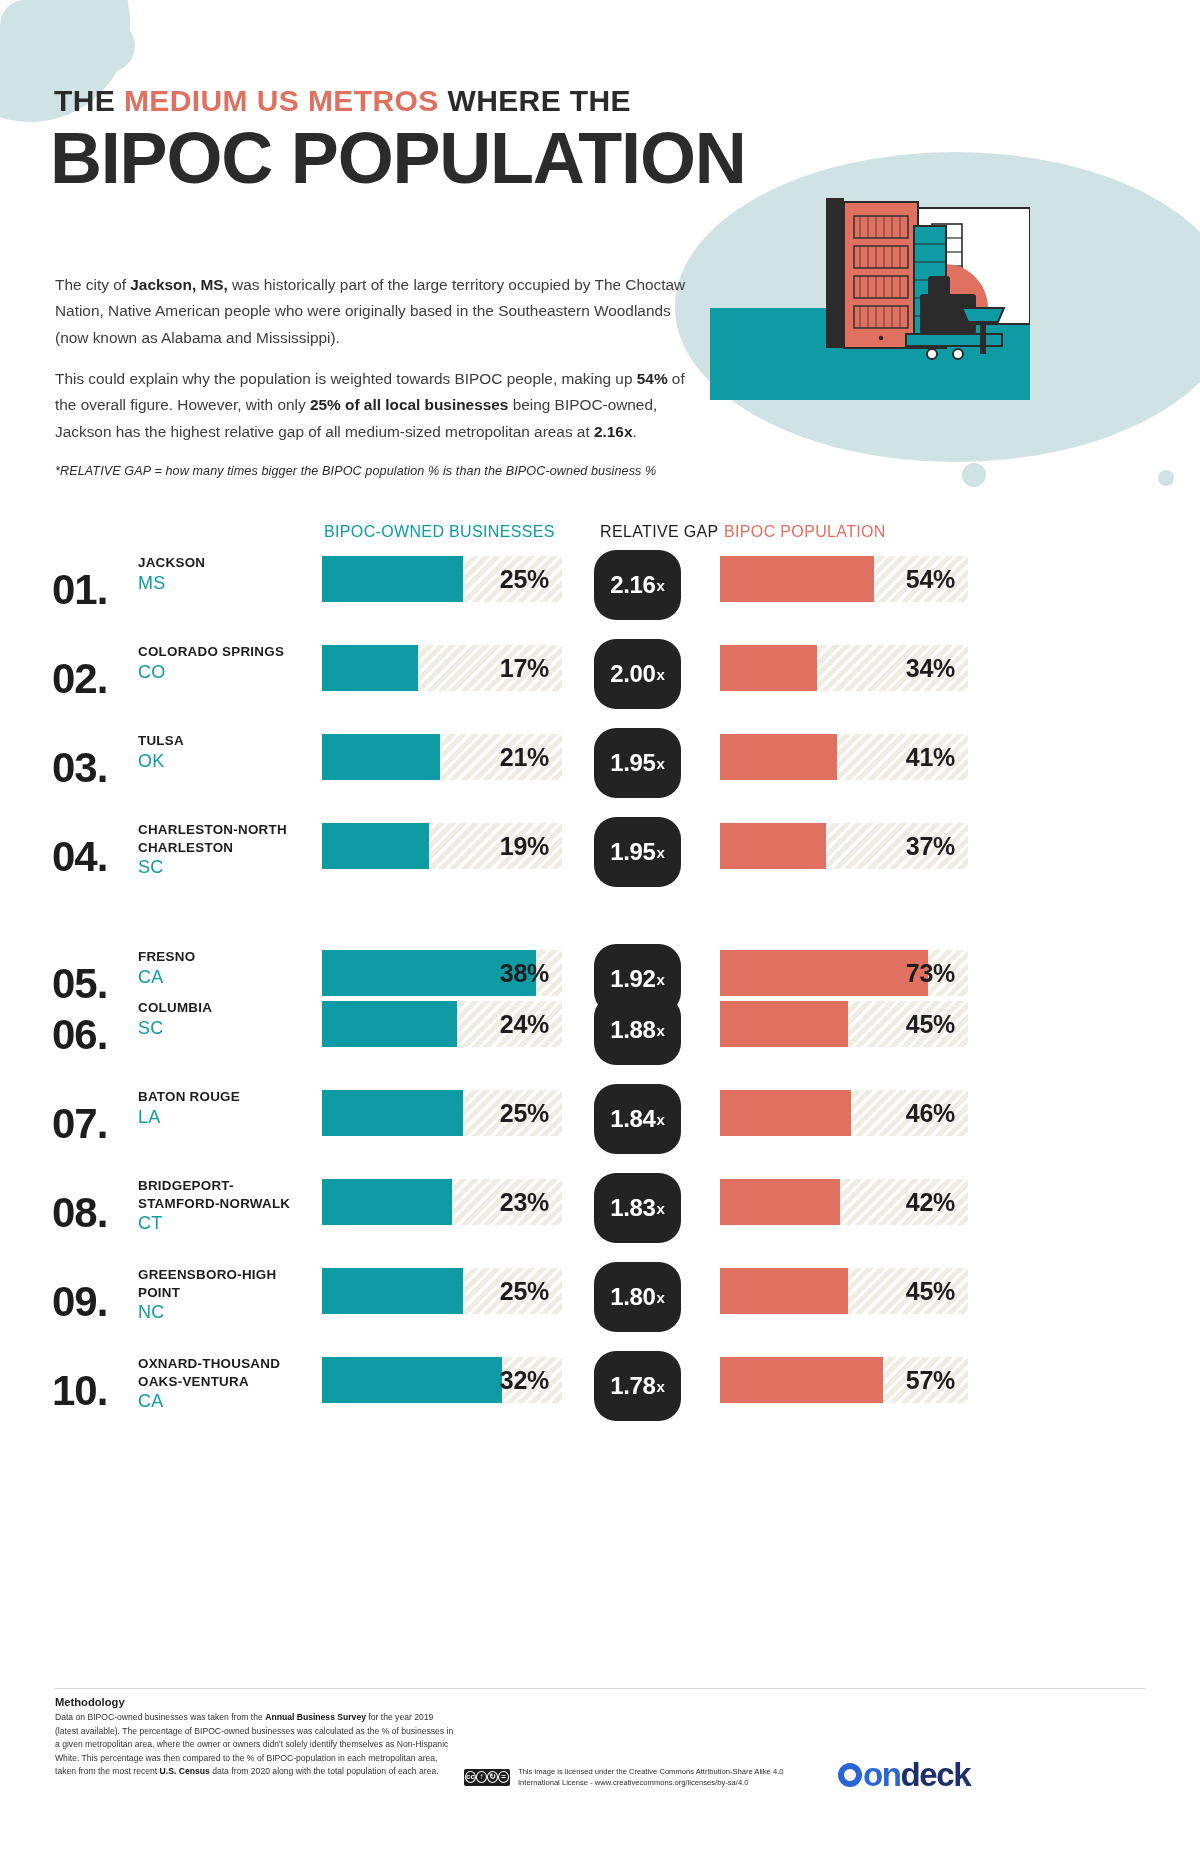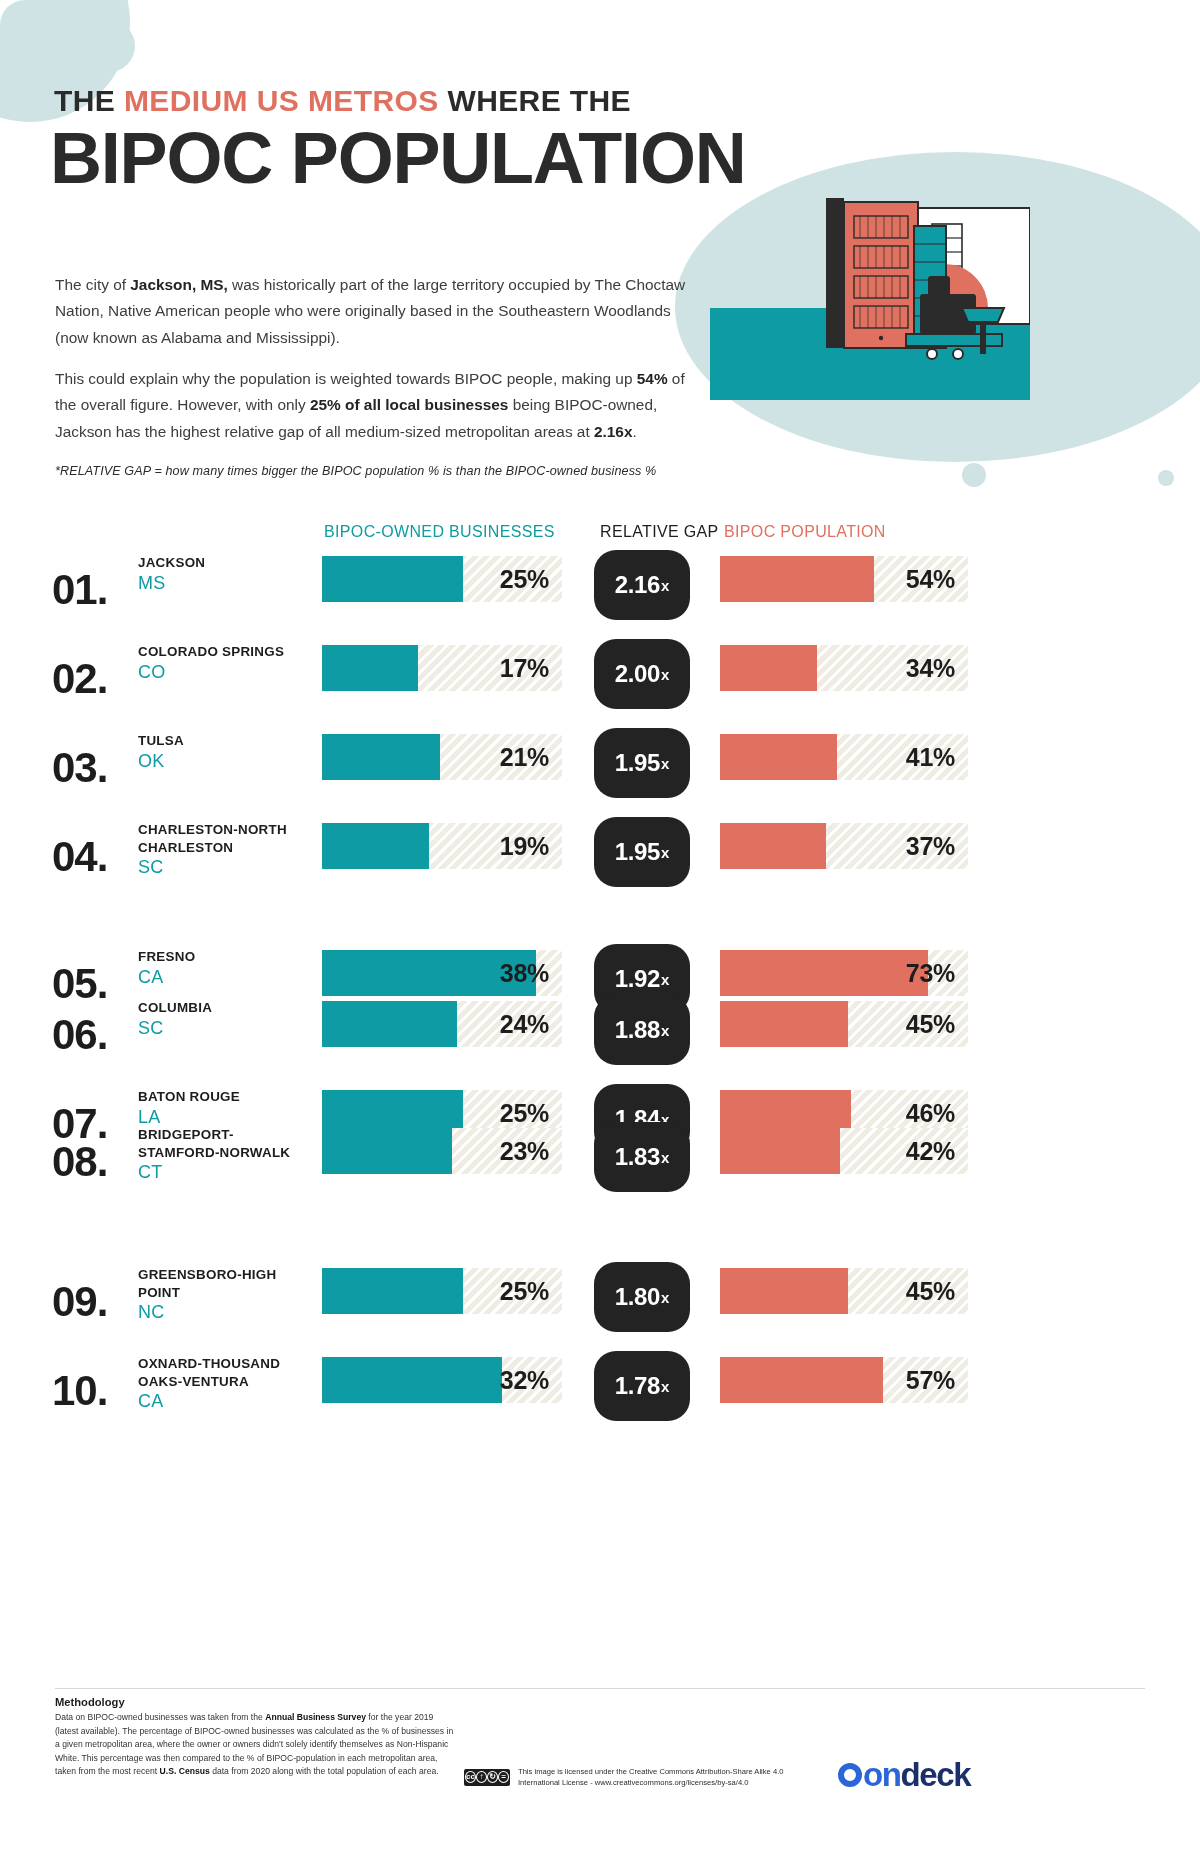--- a/index.html
+++ b/index.html
@@ -102,21 +102,21 @@
   .fill.biz { background: #0e9ba4; }
   .fill.pop { background: #e0705f; }
   .val {
     position: absolute; right: 13px; top: 50%; transform: translateY(-50%);
     font-size: 25px; font-weight: 700; color: #1d1d1d; letter-spacing: -.3px;
   }
 
   
   .gap-pill {
     position: absolute; left: 594px; top: 2px;
-    width: 96px; height: 70px; border-radius: 22px;
+    width: 87px; height: 70px; border-radius: 22px;
     background: #232323; display: flex; align-items: center; justify-content: center;
   }
   .gap-val { font-size: 24px; font-weight: 700; color: #ffffff; letter-spacing: -.4px; }
   .gap-x   { font-size: 15px; font-weight: 700; color: #ffffff; margin-left: 1px; }
 
   
   .footer-rule {
     position: absolute; left: 55px; top: 1688px; width: 1090px; height: 1px;
     background: #d8d8d8;
   }
@@ -371,21 +371,21 @@
         </div>
         <div class="gap-pill">
           <span class="gap-val">1.84</span>
           <span class="gap-x">x</span>
         </div>
         <div class="track pop">
           <div class="fill pop" style="width:131px"></div>
           <div class="val">46%</div>
         </div>
       </div>
-      <div class="row" style="top: 1120px;">
+      <div class="row" style="top: 1171px;">
         <div class="rank">08.</div>
         <div class="city-block">
           <div class="city-name">BRIDGEPORT-STAMFORD-NORWALK</div>
           <div class="city-state">CT</div>
         </div>
         <div class="track biz">
           <div class="fill biz" style="width:130px"></div>
           <div class="val">23%</div>
         </div>
         <div class="gap-pill">

